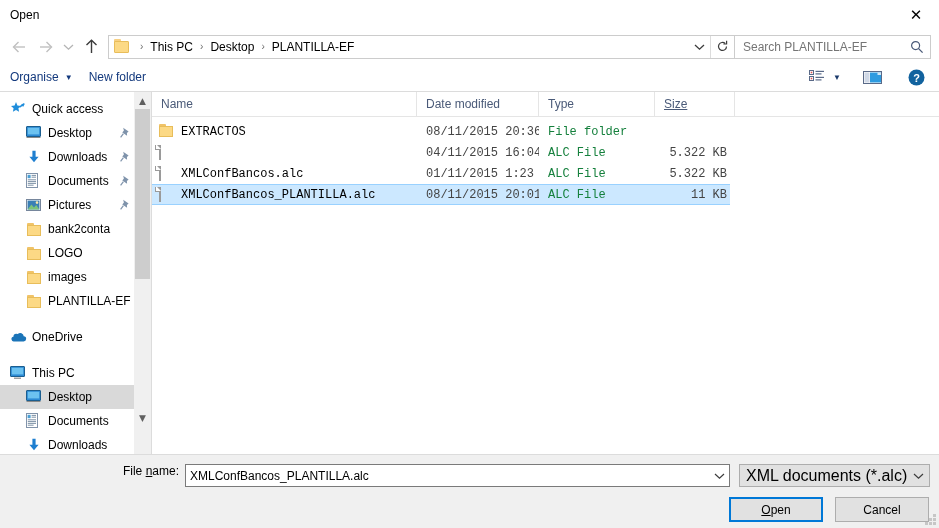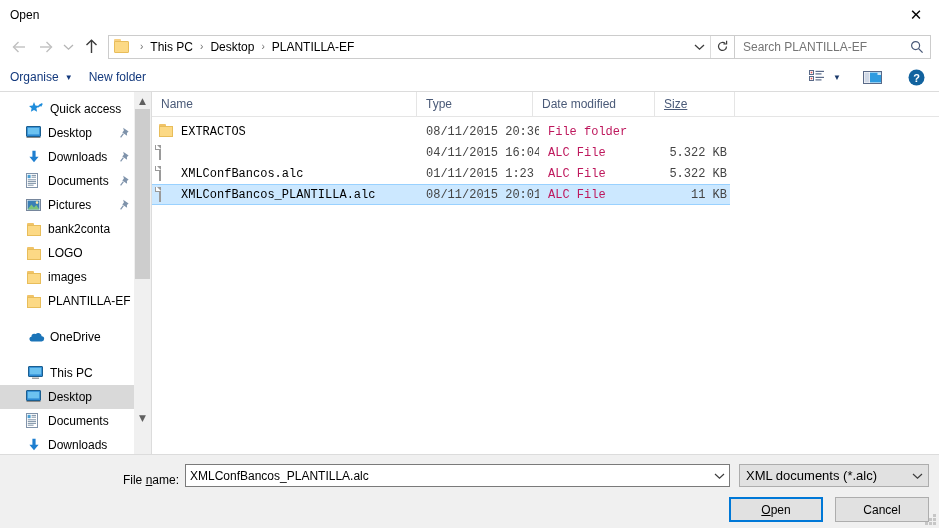--- a/index.html
+++ b/index.html
@@ -159,21 +159,21 @@
   }
   .sb-arrow.bottom { margin-top: auto; }
   .sb-thumb {
     position: absolute; right: 1px; width: 15px;
     top: 17px; height: 170px;
     background: #cdcdcd; cursor: default;
   }
   .sb-list { padding-top: 5px; width: 135px; }
   .sb-row {
     height: 24px; display: flex; align-items: center;
-    padding-left: 28px; cursor: default;
+    padding-left: 10px; cursor: default;
     position: relative;
   }
   .sb-row.indent { padding-left: 26px; }
   .sb-row.selected { background: #d9d9d9; width: 135px; }
   .sb-ico { flex: 0 0 22px; display: flex; align-items: center; justify-content: flex-start; }
   .sb-label { font-size: 12px; color: #000; white-space: nowrap; }
   .sb-pin { position: absolute; right: 4px; top: 6px; }
   .sb-gap { height: 12px; }
 
   
@@ -214,21 +214,21 @@
     width: 578px;
     font-family: Liberation Mono, monospace;
   }
   .frow.selected { background: #cce8ff; border-top: 1px solid #99d1ff; border-bottom: 1px solid #99d1ff; height: 21px;}
   .fc {
     font-size: 12px; color: #000;
     padding-left: 9px; white-space: nowrap; overflow: hidden;
   }
   .fc.c-name { flex: 0 0 265px; display: flex; align-items: center; padding-left: 6px; }
   .fc.c-date { flex: 0 0 122px; color: #444; }
-  .fc.c-type { flex: 0 0 116px; color: #be185d; }
+  .fc.c-type { flex: 0 0 116px; color: #15803d; }
   .fc.c-size { flex: 0 0 80px; color: #444; text-align: right; padding-left: 0; padding-right: 8px; }
   .fname { margin-left: 7px; }
   .ficon { flex: 0 0 16px; width: 16px; height: 16px; position: relative; }
 
   
   .doc-ico { width: 13px; height: 16px; background: #fff; border: 1px solid #9a9a9a; position: relative; margin-left: 1px;}
   .doc-ico::after {
     content: ""; position: absolute; right: -1px; top: -1px;
     border-left: 5px solid transparent; border-top: 5px solid #9a9a9a;
   }
@@ -244,21 +244,21 @@
   .fold-ico .b { position: absolute; left: 0; top: 2px; width: 14px; height: 11px; background: #fcd985; border: 1px solid #e8bd5a; }
 
   
   .bottom {
     flex: 0 0 73px;
     background: #f0f0f0;
     position: relative;
   }
   .row-filename {
     position: absolute; left: 0; top: 9px; right: 0;
-    display: flex; align-items: flex-end;
+    display: flex; align-items: flex-start;
   }
   .fn-label {
     width: 185px; text-align: right; padding-right: 6px;
     font-size: 12px; color: #000;
   }
   .fn-input-wrap {
     flex: 0 0 545px; height: 23px;
     border: 1px solid #7a7a7a; background: #ffffff;
     display: flex; align-items: center;
   }
@@ -268,21 +268,21 @@
     font-family: "Liberation Sans", sans-serif; font-size: 12px; color: #000;
     padding-left: 4px;
   }
   .fn-chev { width: 20px; display: flex; align-items: center; justify-content: center; cursor: default;}
   .filter-select {
     margin-left: 9px;
     flex: 0 0 190px; height: 23px;
     border: 1px solid #adadad; background: #e1e1e1;
     display: flex; align-items: center; cursor: default;
   }
-  .filter-select .txt { flex: 1 1 auto; padding-left: 6px; font-size: 13px; color: #000; white-space: nowrap; overflow: hidden;}
+  .filter-select .txt { flex: 1 1 auto; padding-left: 6px; font-size: 16px; color: #000; white-space: nowrap; overflow: hidden;}
   .filter-select .chev { width: 22px; display: flex; align-items: center; justify-content: center; }
   .row-buttons {
     position: absolute; right: 10px; top: 42px;
     display: flex; gap: 12px;
   }
   .btn {
     width: 94px; height: 25px;
     display: flex; align-items: center; justify-content: center;
     font-size: 12px; color: #000;
     background: #e1e1e1; border: 1px solid #adadad;
@@ -607,25 +607,25 @@
       <div class="sb-thumb"></div>
     </div>
 
     <div class="filelist">
 
       <div class="col-header">
         <div class="col c-name">
           <span>Name</span>
           <span class="sort-caret">˄</span>
         </div>
+        <div class="col c-date">
+          <span>Date modified</span>
+        </div>
         <div class="col c-type">
           <span>Type</span>
-        </div>
-        <div class="col c-date">
-          <span>Date modified</span>
         </div>
         <div class="col c-size">
           <span>Size</span>
         </div>
         <div class="col c-rest"></div>
       </div>
 
       <div class="rows">
 
         <div class="frow">

